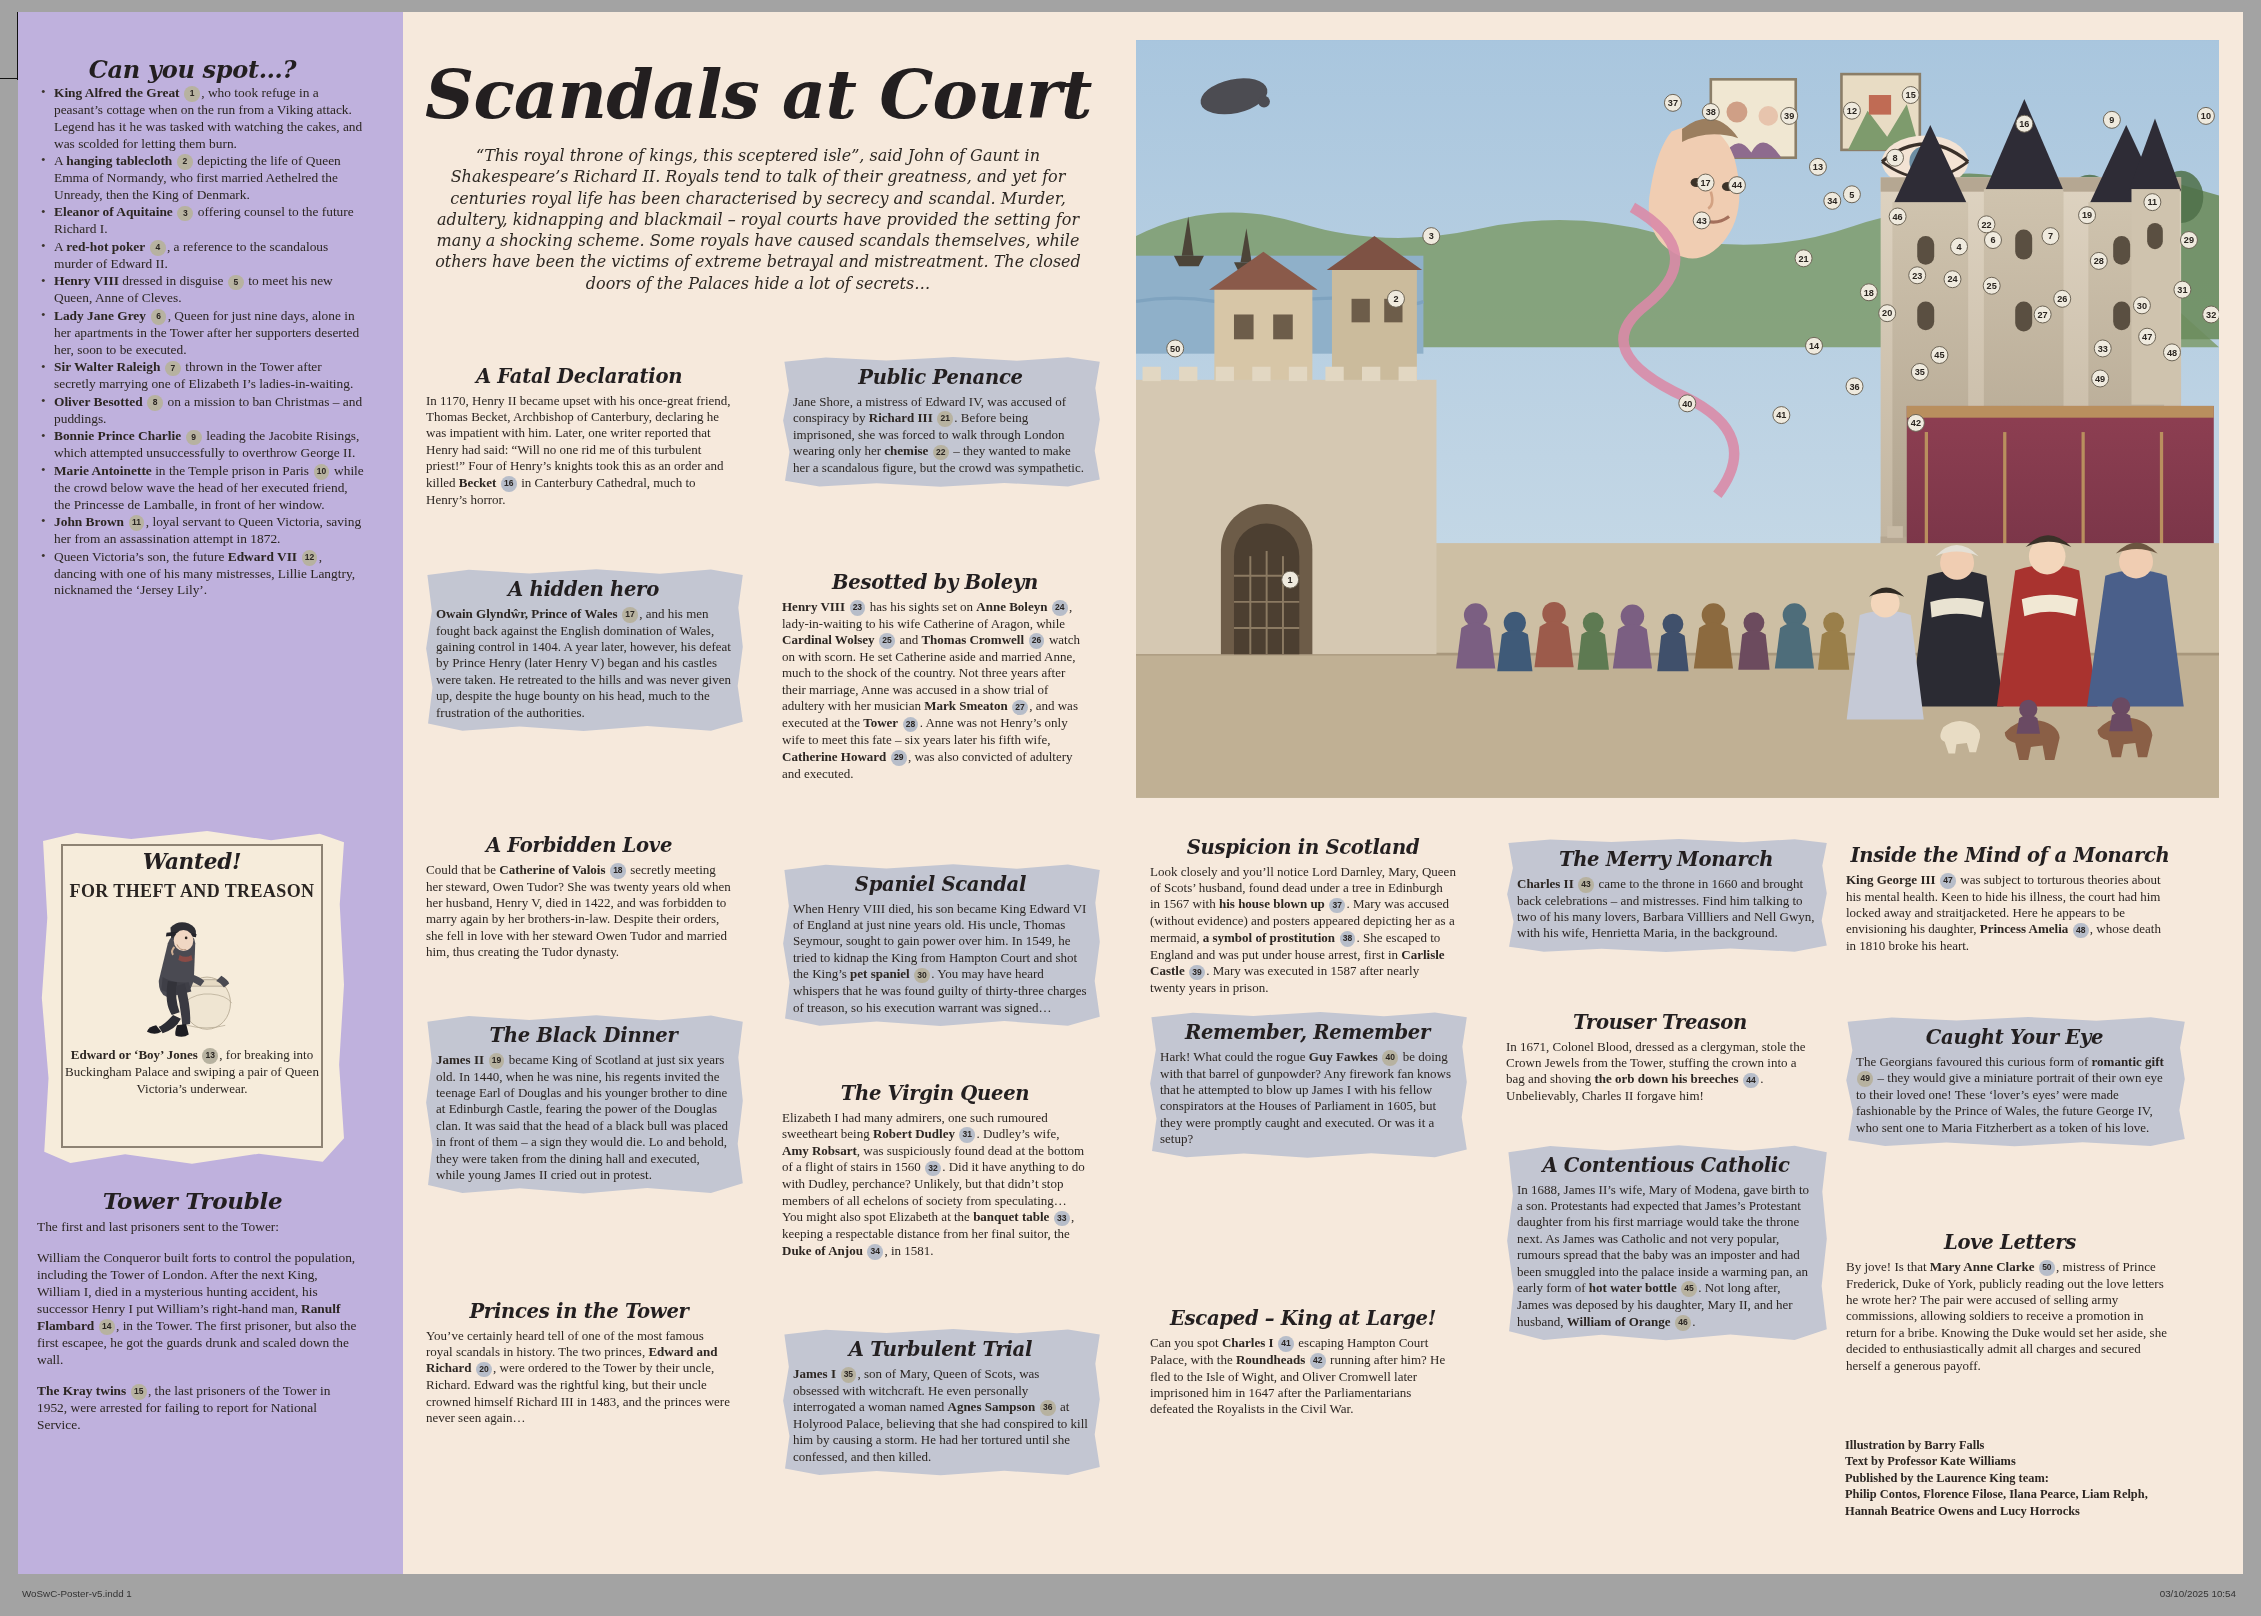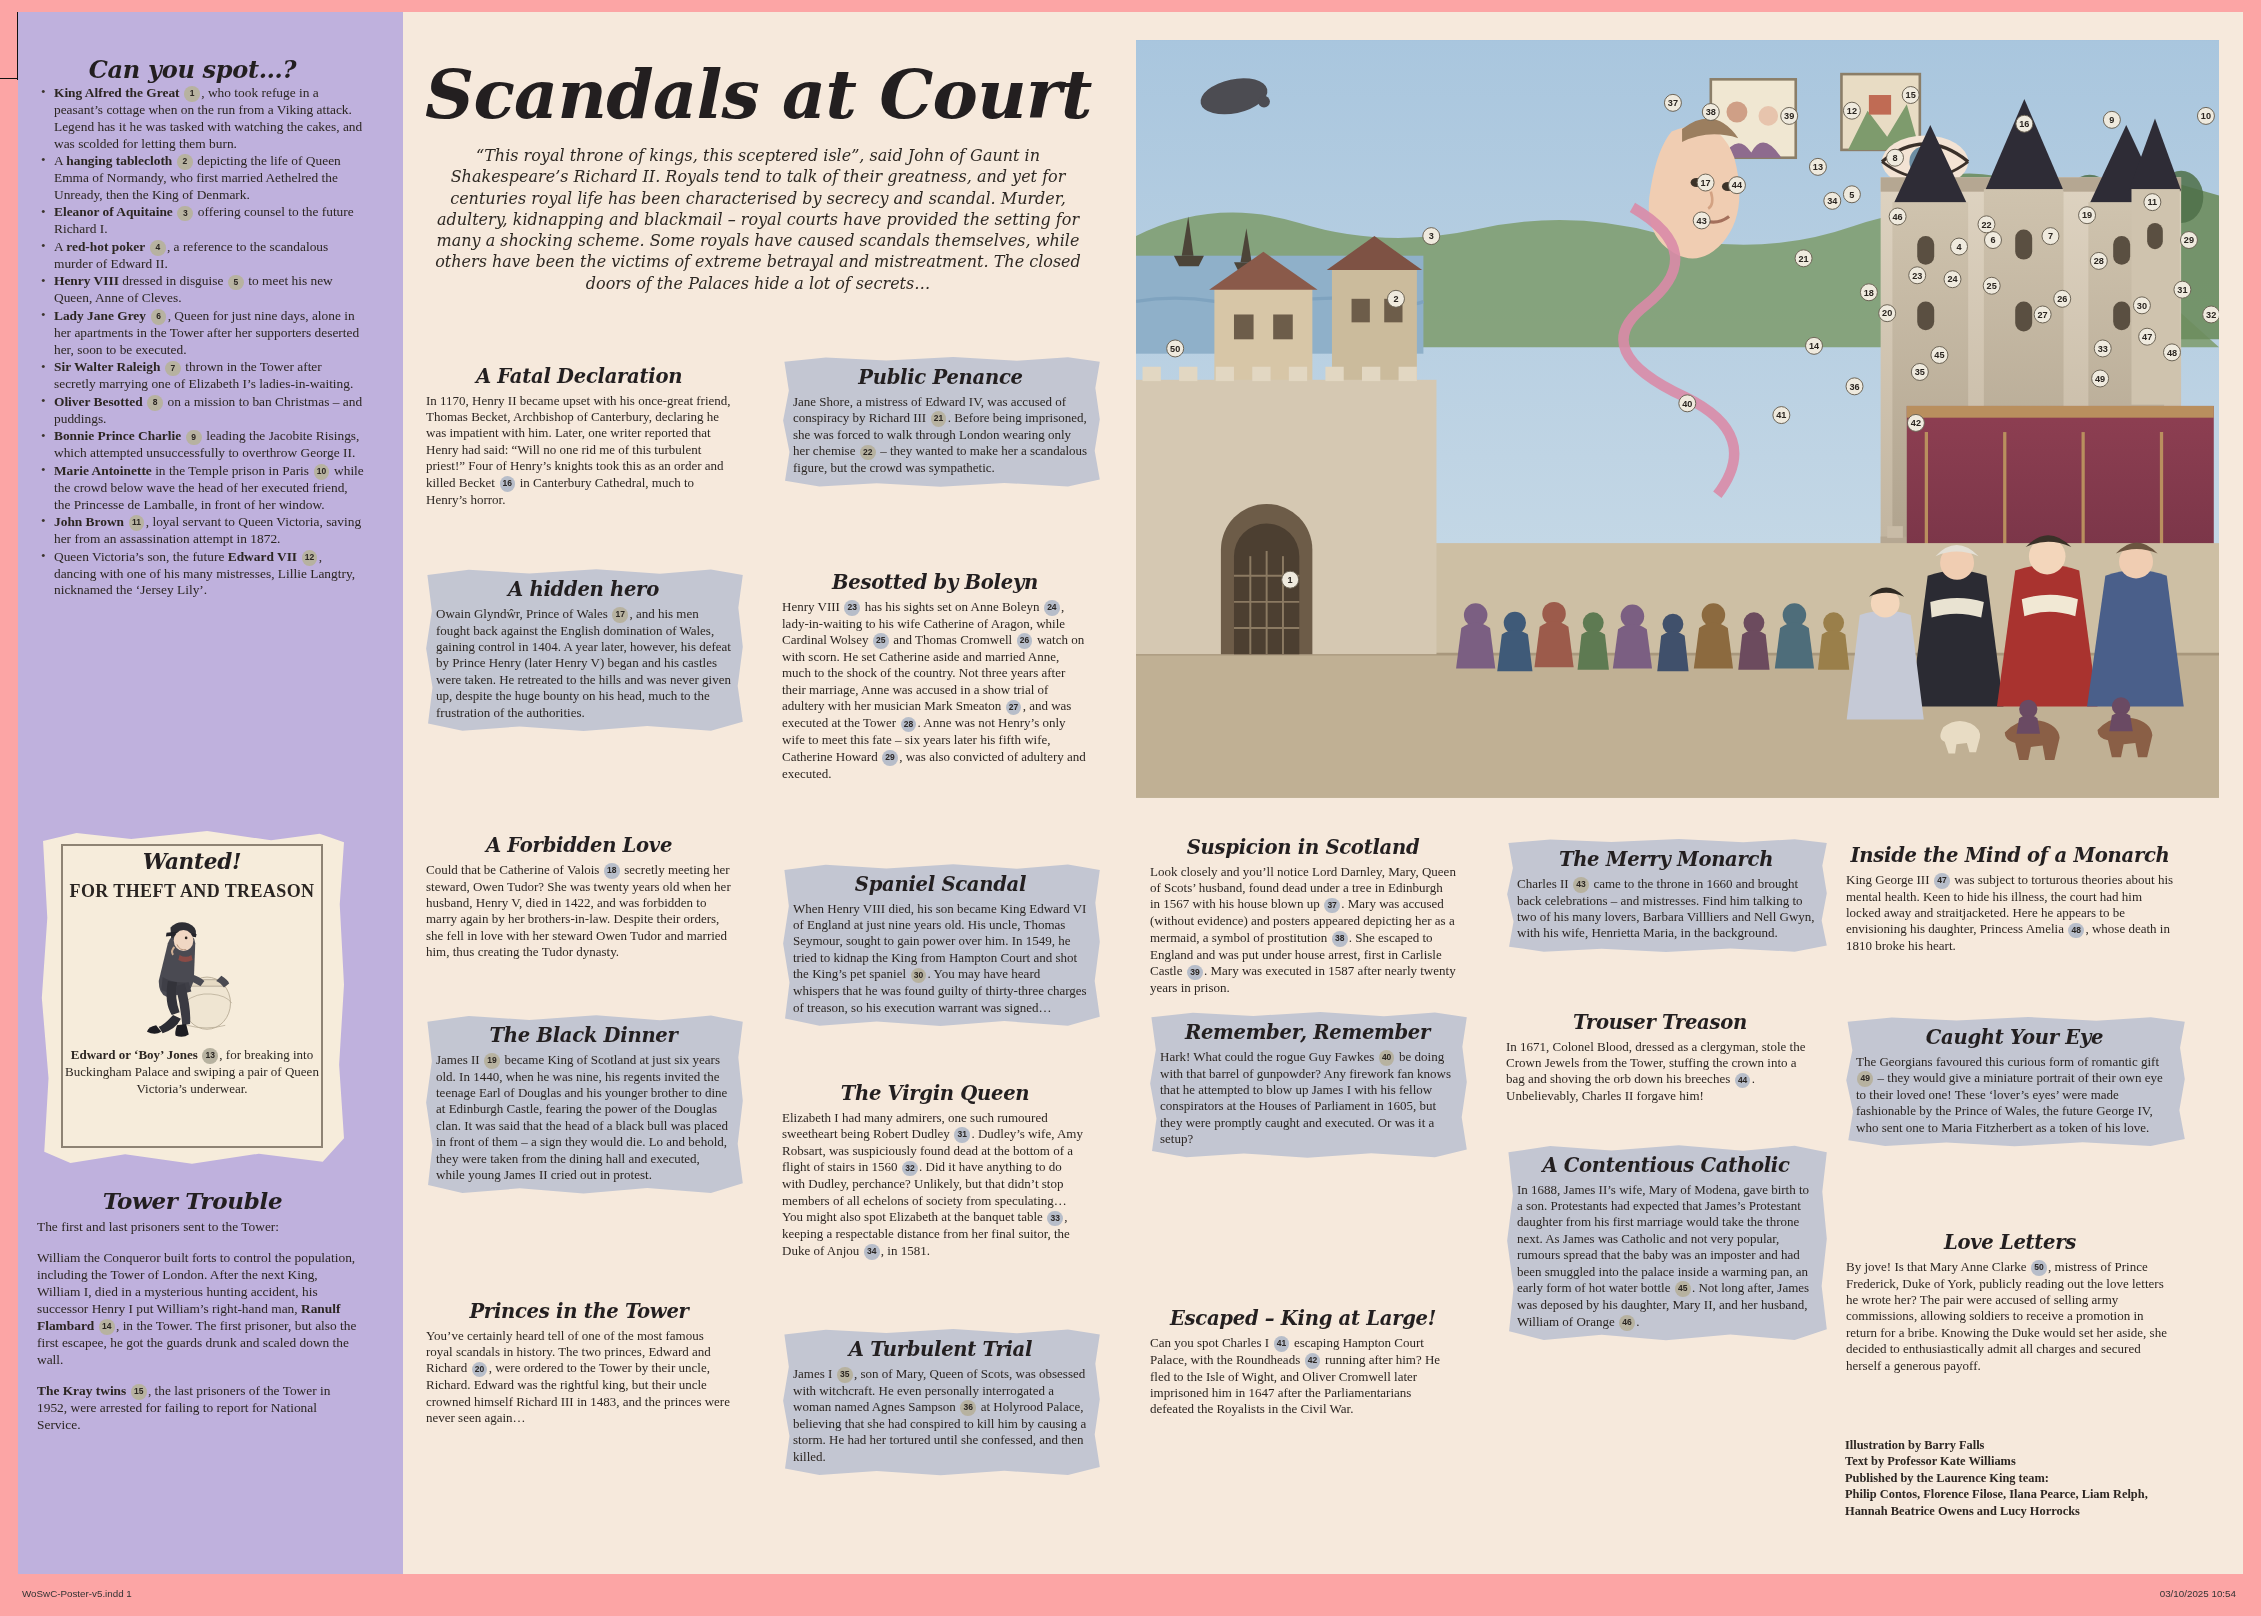--- a/index.html
+++ b/index.html
@@ -2,21 +2,21 @@
 <html style="font-size:10.5px"><head>
 <meta charset="utf-8">
 <style>
   html,body{margin:0;padding:0;}
   body{
     width:2261px;height:1617px;
     background:#ffffff;
     font-family:"Liberation Serif", serif;
     overflow:hidden;
   }
-  .page{position:relative;width:2261px;height:1617px;background:#fca5a5;}
+  .page{position:relative;width:2261px;height:1617px;background:#a3a3a3;}
 
   
   .cream-bg{
     position:absolute;left:18.3px;top:11.8px;width:2225px;height:1562px;
     background:#f6e9dc;
   }
   .sidebar{
     position:absolute;left:18.3px;top:11.8px;width:385px;height:1562px;
     background:#bfb1dd;
   }
@@ -140,21 +140,21 @@
                       2.4% 26%);
     z-index:0;
   }
   .card-inner{position:relative;z-index:1;}
   .card-title{
     text-align:center;font-size:19.6px;line-height:1.12;margin-bottom:4.6px;
   }
   .card-body{
     font-size:13px;line-height:1.265;color:#2c2622;text-align:left;
   }
-  .card-body b{font-weight:400;text-align:center;}
+  .card-body b{font-weight:700;text-align:center;}
 
   
   .illus{
     position:absolute;left:1136px;top:40px;width:1083px;height:758px;
     background:#9fbcd8;
     overflow:hidden;
   }
   .illus svg{display:block;}
 
   

